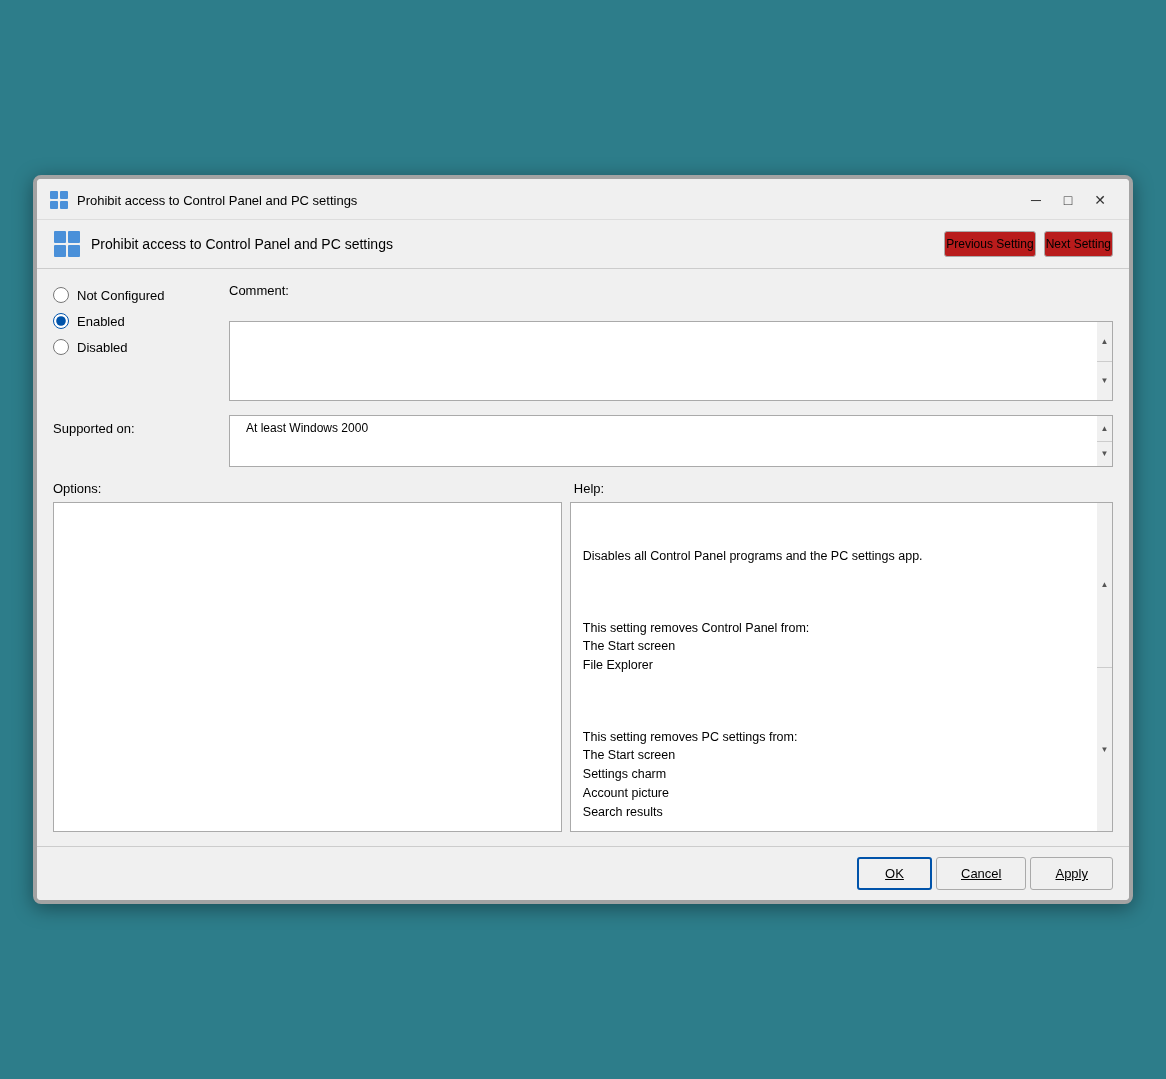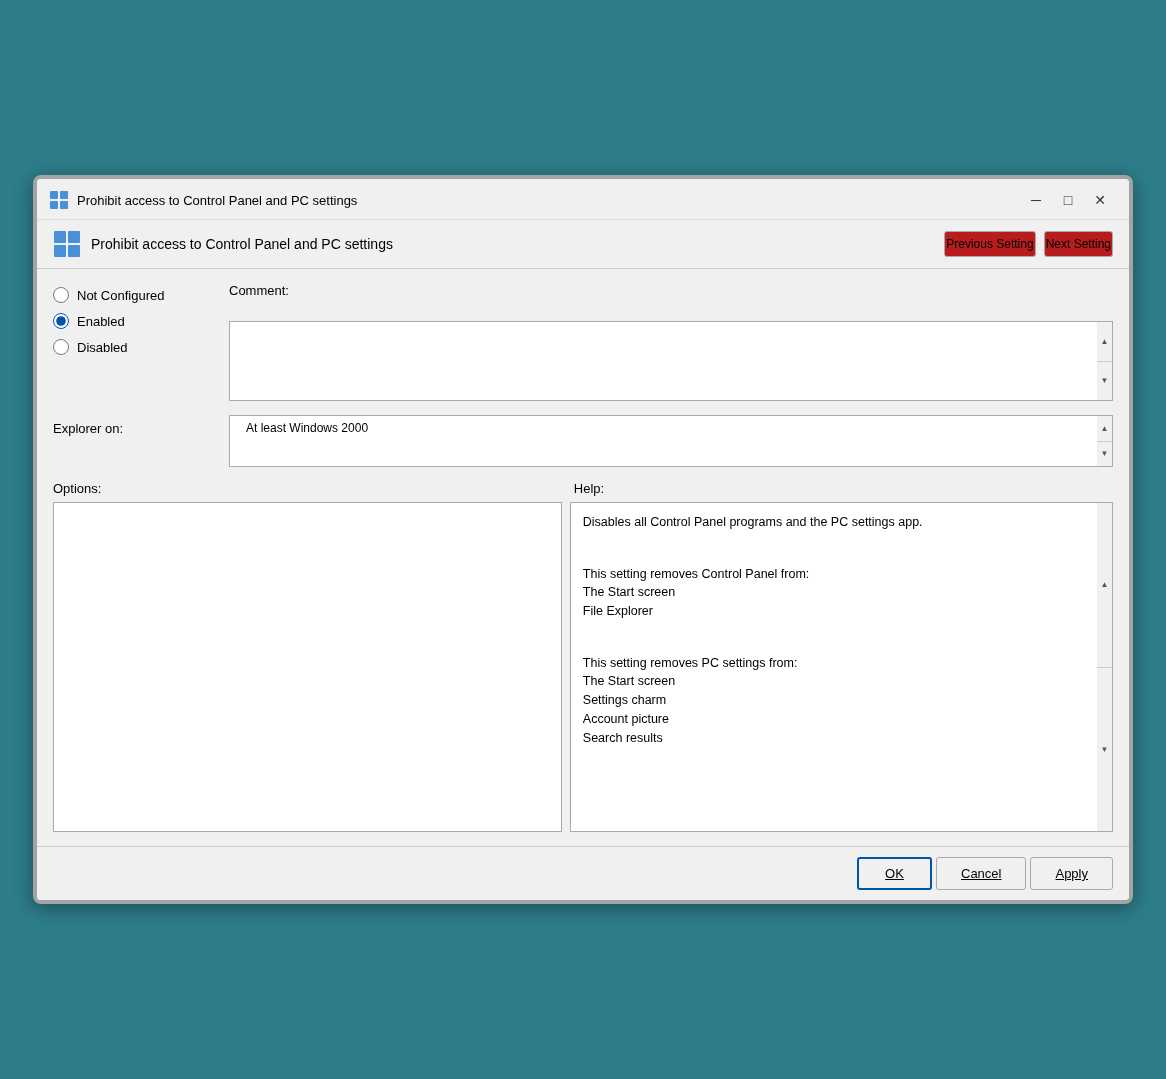--- a/index.html
+++ b/index.html
@@ -204,20 +204,21 @@
       background: #fff;
       height: 330px;
       overflow-y: auto;
       padding: 10px 12px;
       font-size: 12.5px;
       line-height: 1.5;
       color: #000;
     }
     .help-text-block {
       margin-bottom: 14px;
+      margin-top: 34px;
     }
     .help-text-block:last-child { margin-bottom: 0; }
 
     .dialog-footer {
       background: #f0f0f0;
       padding: 10px 16px;
       display: flex;
       justify-content: flex-end;
       gap: 4px;
       border-top: 1px solid #ccc;
@@ -336,21 +337,21 @@
           <div class="scroll-arrows">
             <div class="scroll-arrow">▲</div>
             <div class="scroll-arrow">▼</div>
           </div>
         </div>
       </div>
     </div>
 
     <div class="supported-section">
       <div class="supported-label-col">
-        <span class="field-label">Explorer on:</span>
+        <span class="field-label">Supported on:</span>
       </div>
       <div class="supported-value-col">
         <div class="scrollable-field">
           <div class="supported-box inner-box" style="border-right: none;">At least Windows 2000</div>
           <div class="scroll-arrows">
             <div class="scroll-arrow">▲</div>
             <div class="scroll-arrow">▼</div>
           </div>
         </div>
       </div>

